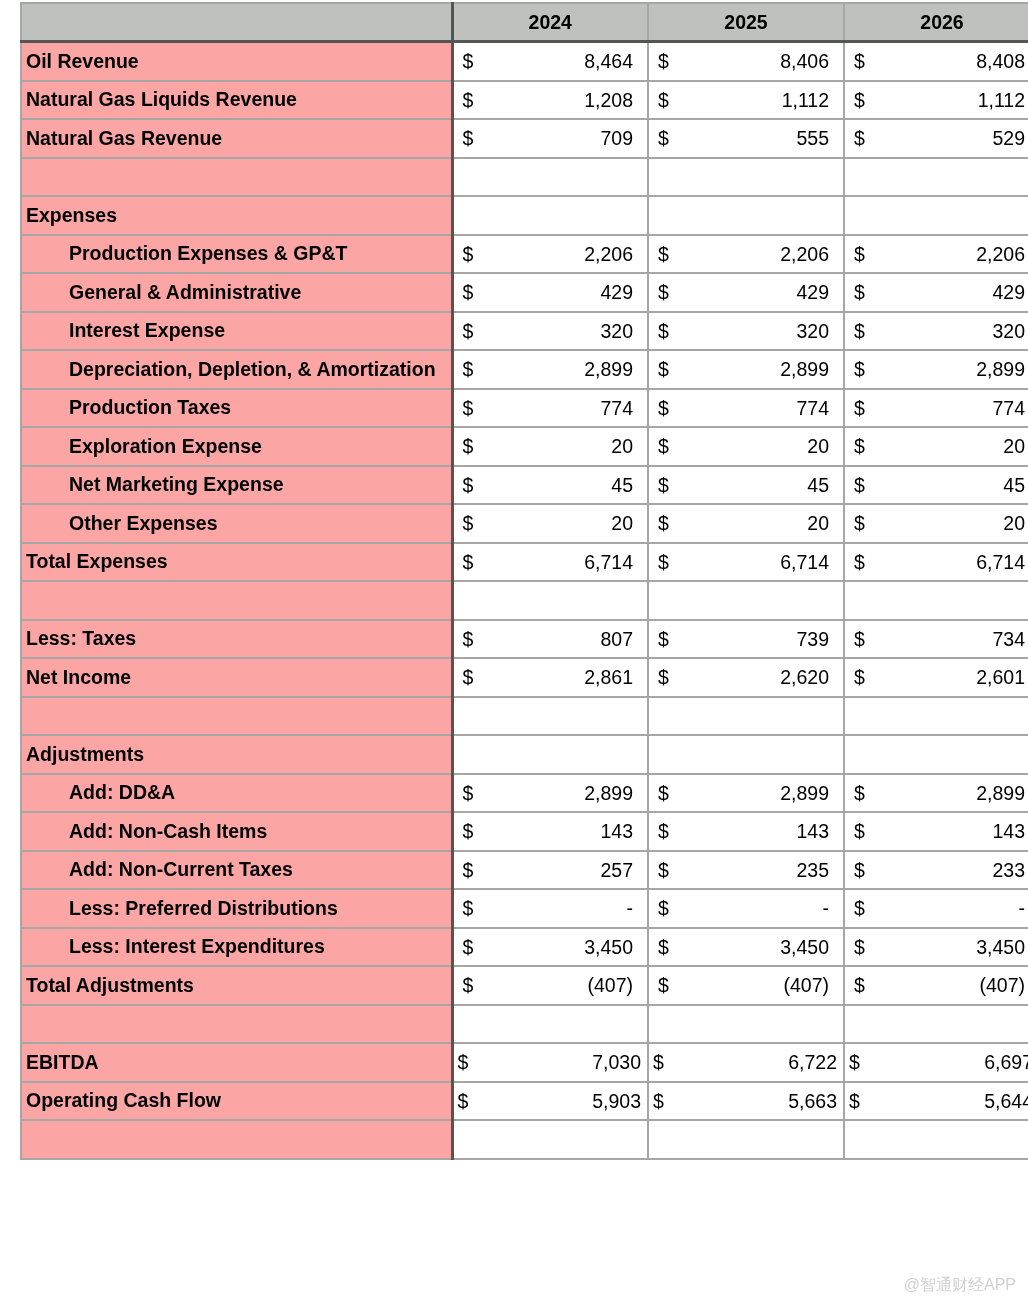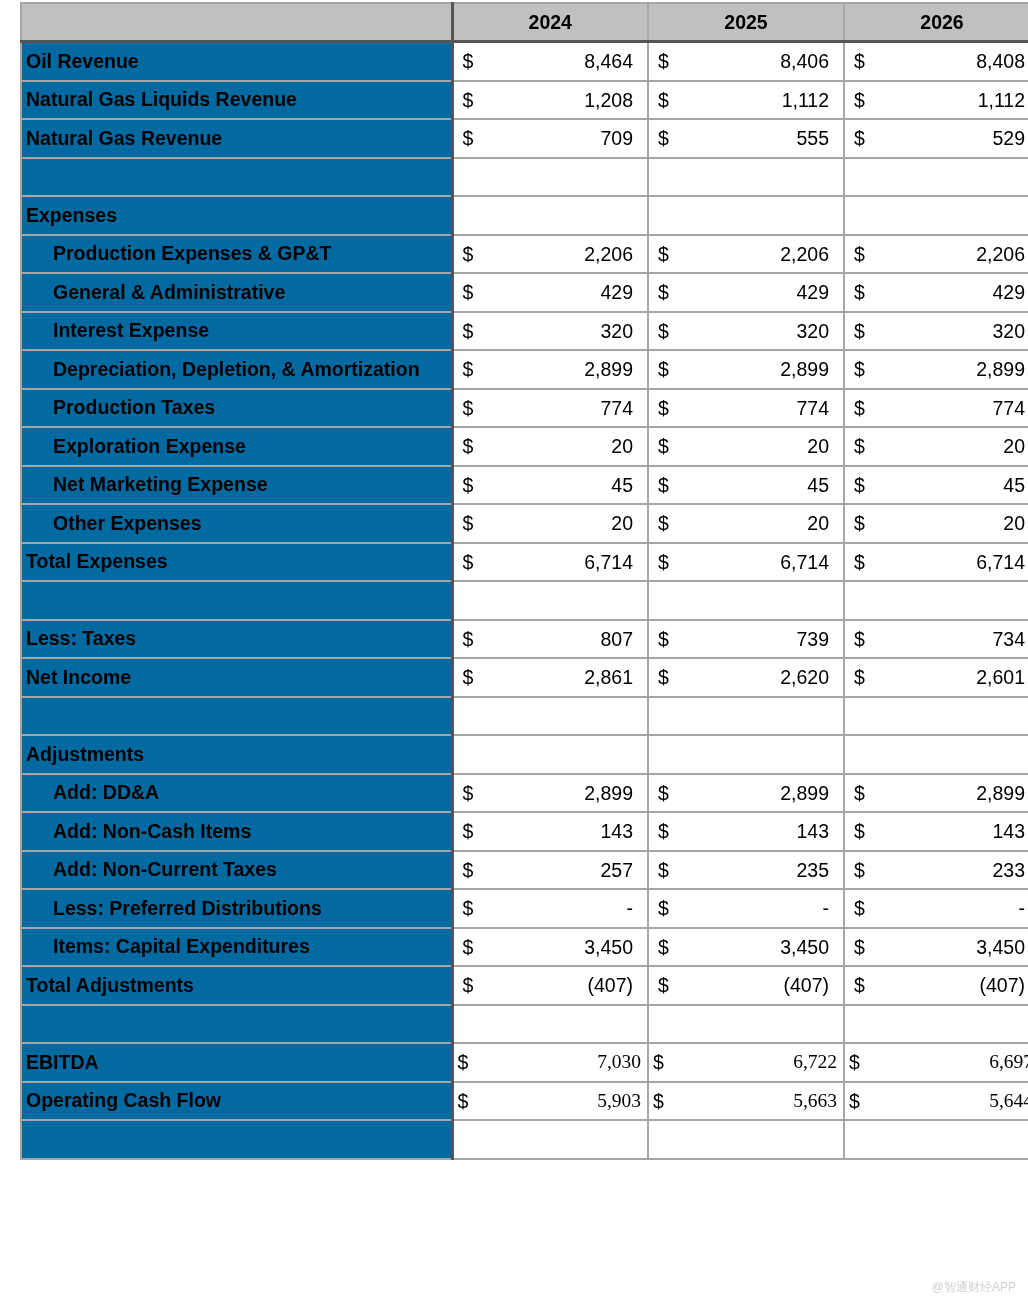--- a/index.html
+++ b/index.html
@@ -3,28 +3,28 @@
   <meta charset="utf-8">
   <style>
     html, body { margin: 0; padding: 0; background: #ffffff; }
     body { width: 1028px; height: 1306px; overflow: hidden; position: relative; font-family: "Liberation Sans", sans-serif; }
     table { border-collapse: collapse; table-layout: fixed; position: absolute; left: 20px; top: 2px; width: 938px; }
     col.c-label { width: 431px; }
     col.c-year { width: 196px; }
     td, th { border: 2px solid #a6a6a6; padding: 0; height: 36.5px; font-size: 19.5px; color: #000; }
     thead th { background: #bfc1bf; font-weight: bold; text-align: center; height: 36px; border-bottom: 3px solid #555; }
     thead th.corner { border-right: 3px solid #555; }
-    td.label { background: #0369a1; font-weight: bold; padding-left: 4px; white-space: nowrap; border-right: 3px solid #555; }
-    td.label.indent { padding-left: 31px; }
+    td.label { background: #fca5a5; font-weight: bold; padding-left: 4px; white-space: nowrap; border-right: 3px solid #555; }
+    td.label.indent { padding-left: 47px; }
     td.val { background: #ffffff; position: relative; }
     td.val .cur { position: absolute; left: 9px; top: 50%; transform: translateY(-50%); }
     td.val .num { position: absolute; right: 14px; top: 50%; transform: translateY(-50%); }
     tr.tight td.val .cur { left: 4px; }
-    tr.tight td.val .num { right: 6px; font-family: Liberation Serif, serif; }
-    .watermark { position: absolute; right: 12px; bottom: 10px; font-size: 12px; color: rgba(200,200,200,0.85); pointer-events: none; }
+    tr.tight td.val .num { right: 6px; }
+    .watermark { position: absolute; right: 12px; bottom: 10px; font-size: 16px; color: rgba(200,200,200,0.85); pointer-events: none; }
   </style>
 </head>
 <body>
 
 <table>
   <colgroup>
     <col class="c-label">
       <col class="c-year">
       <col class="c-year">
       <col class="c-year">
@@ -332,21 +332,21 @@
         <td class="val">
           <span class="cur">$</span>
           <span class="num">-</span>
         </td>
         <td class="val">
           <span class="cur">$</span>
           <span class="num">-</span>
         </td>
       </tr>
       <tr>
-        <td class="label indent">Items: Capital Expenditures</td>
+        <td class="label indent">Less: Interest Expenditures</td>
         <td class="val">
           <span class="cur">$</span>
           <span class="num">3,450</span>
         </td>
         <td class="val">
           <span class="cur">$</span>
           <span class="num">3,450</span>
         </td>
         <td class="val">
           <span class="cur">$</span>

